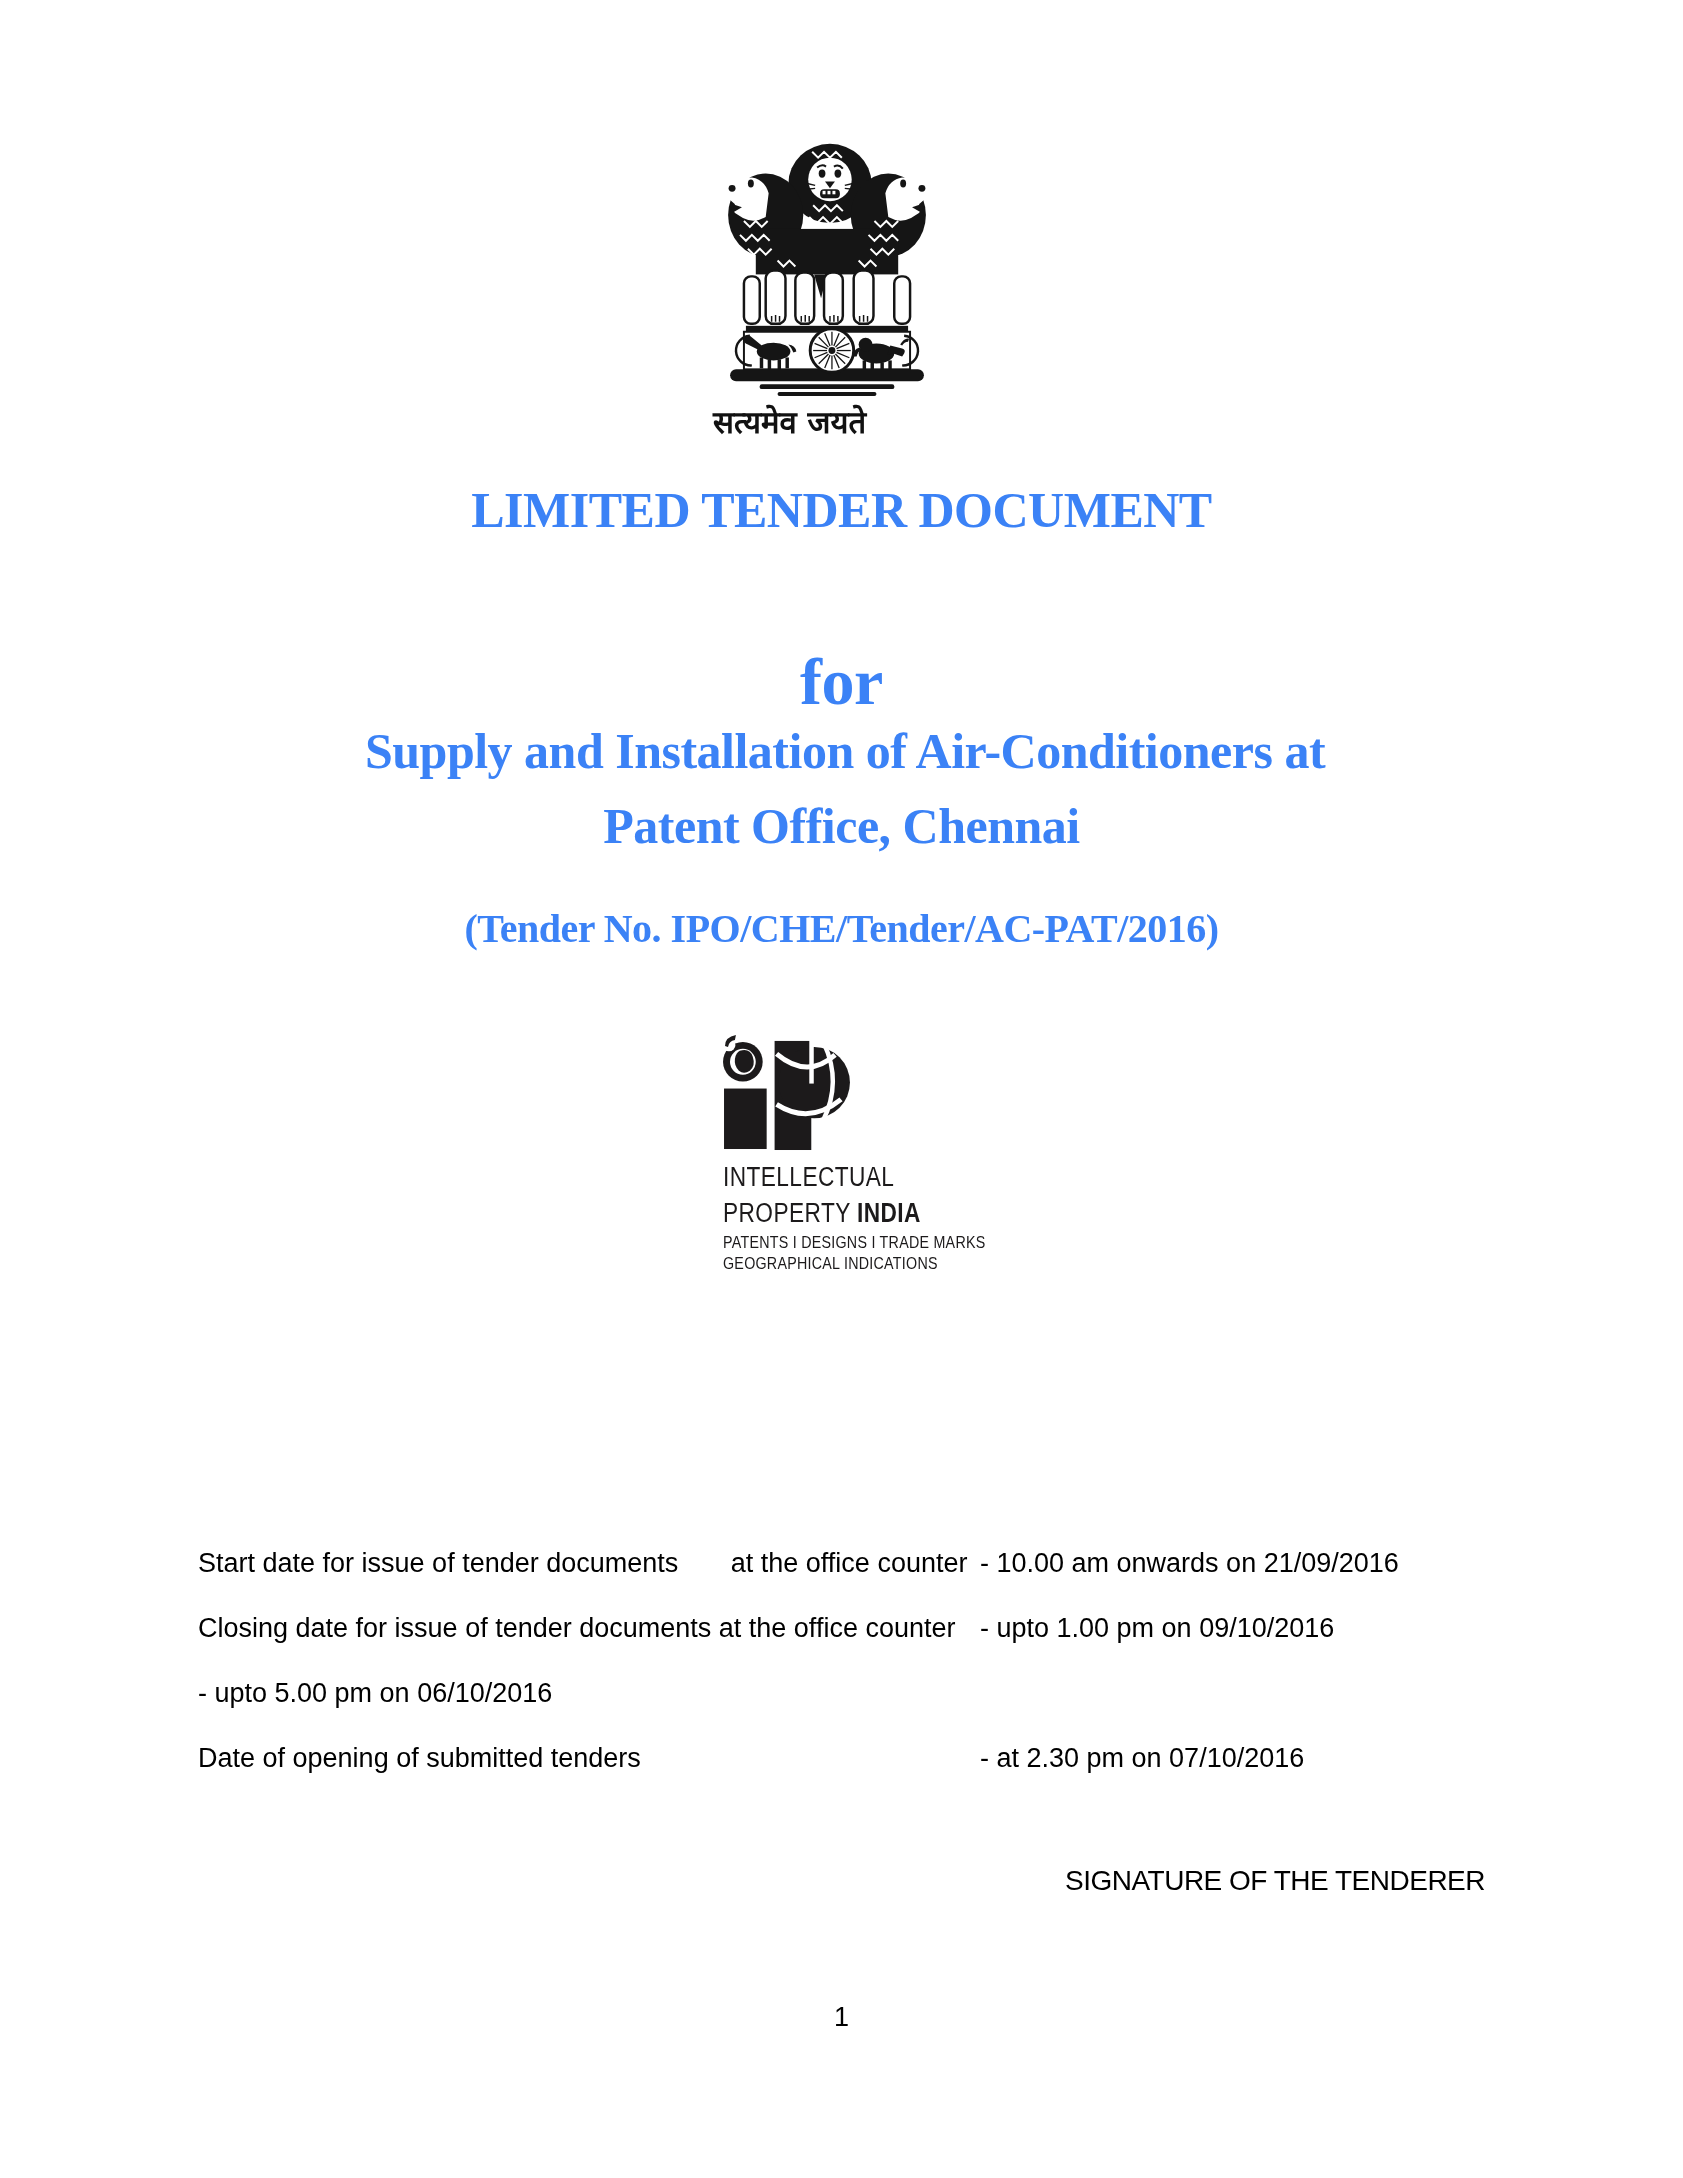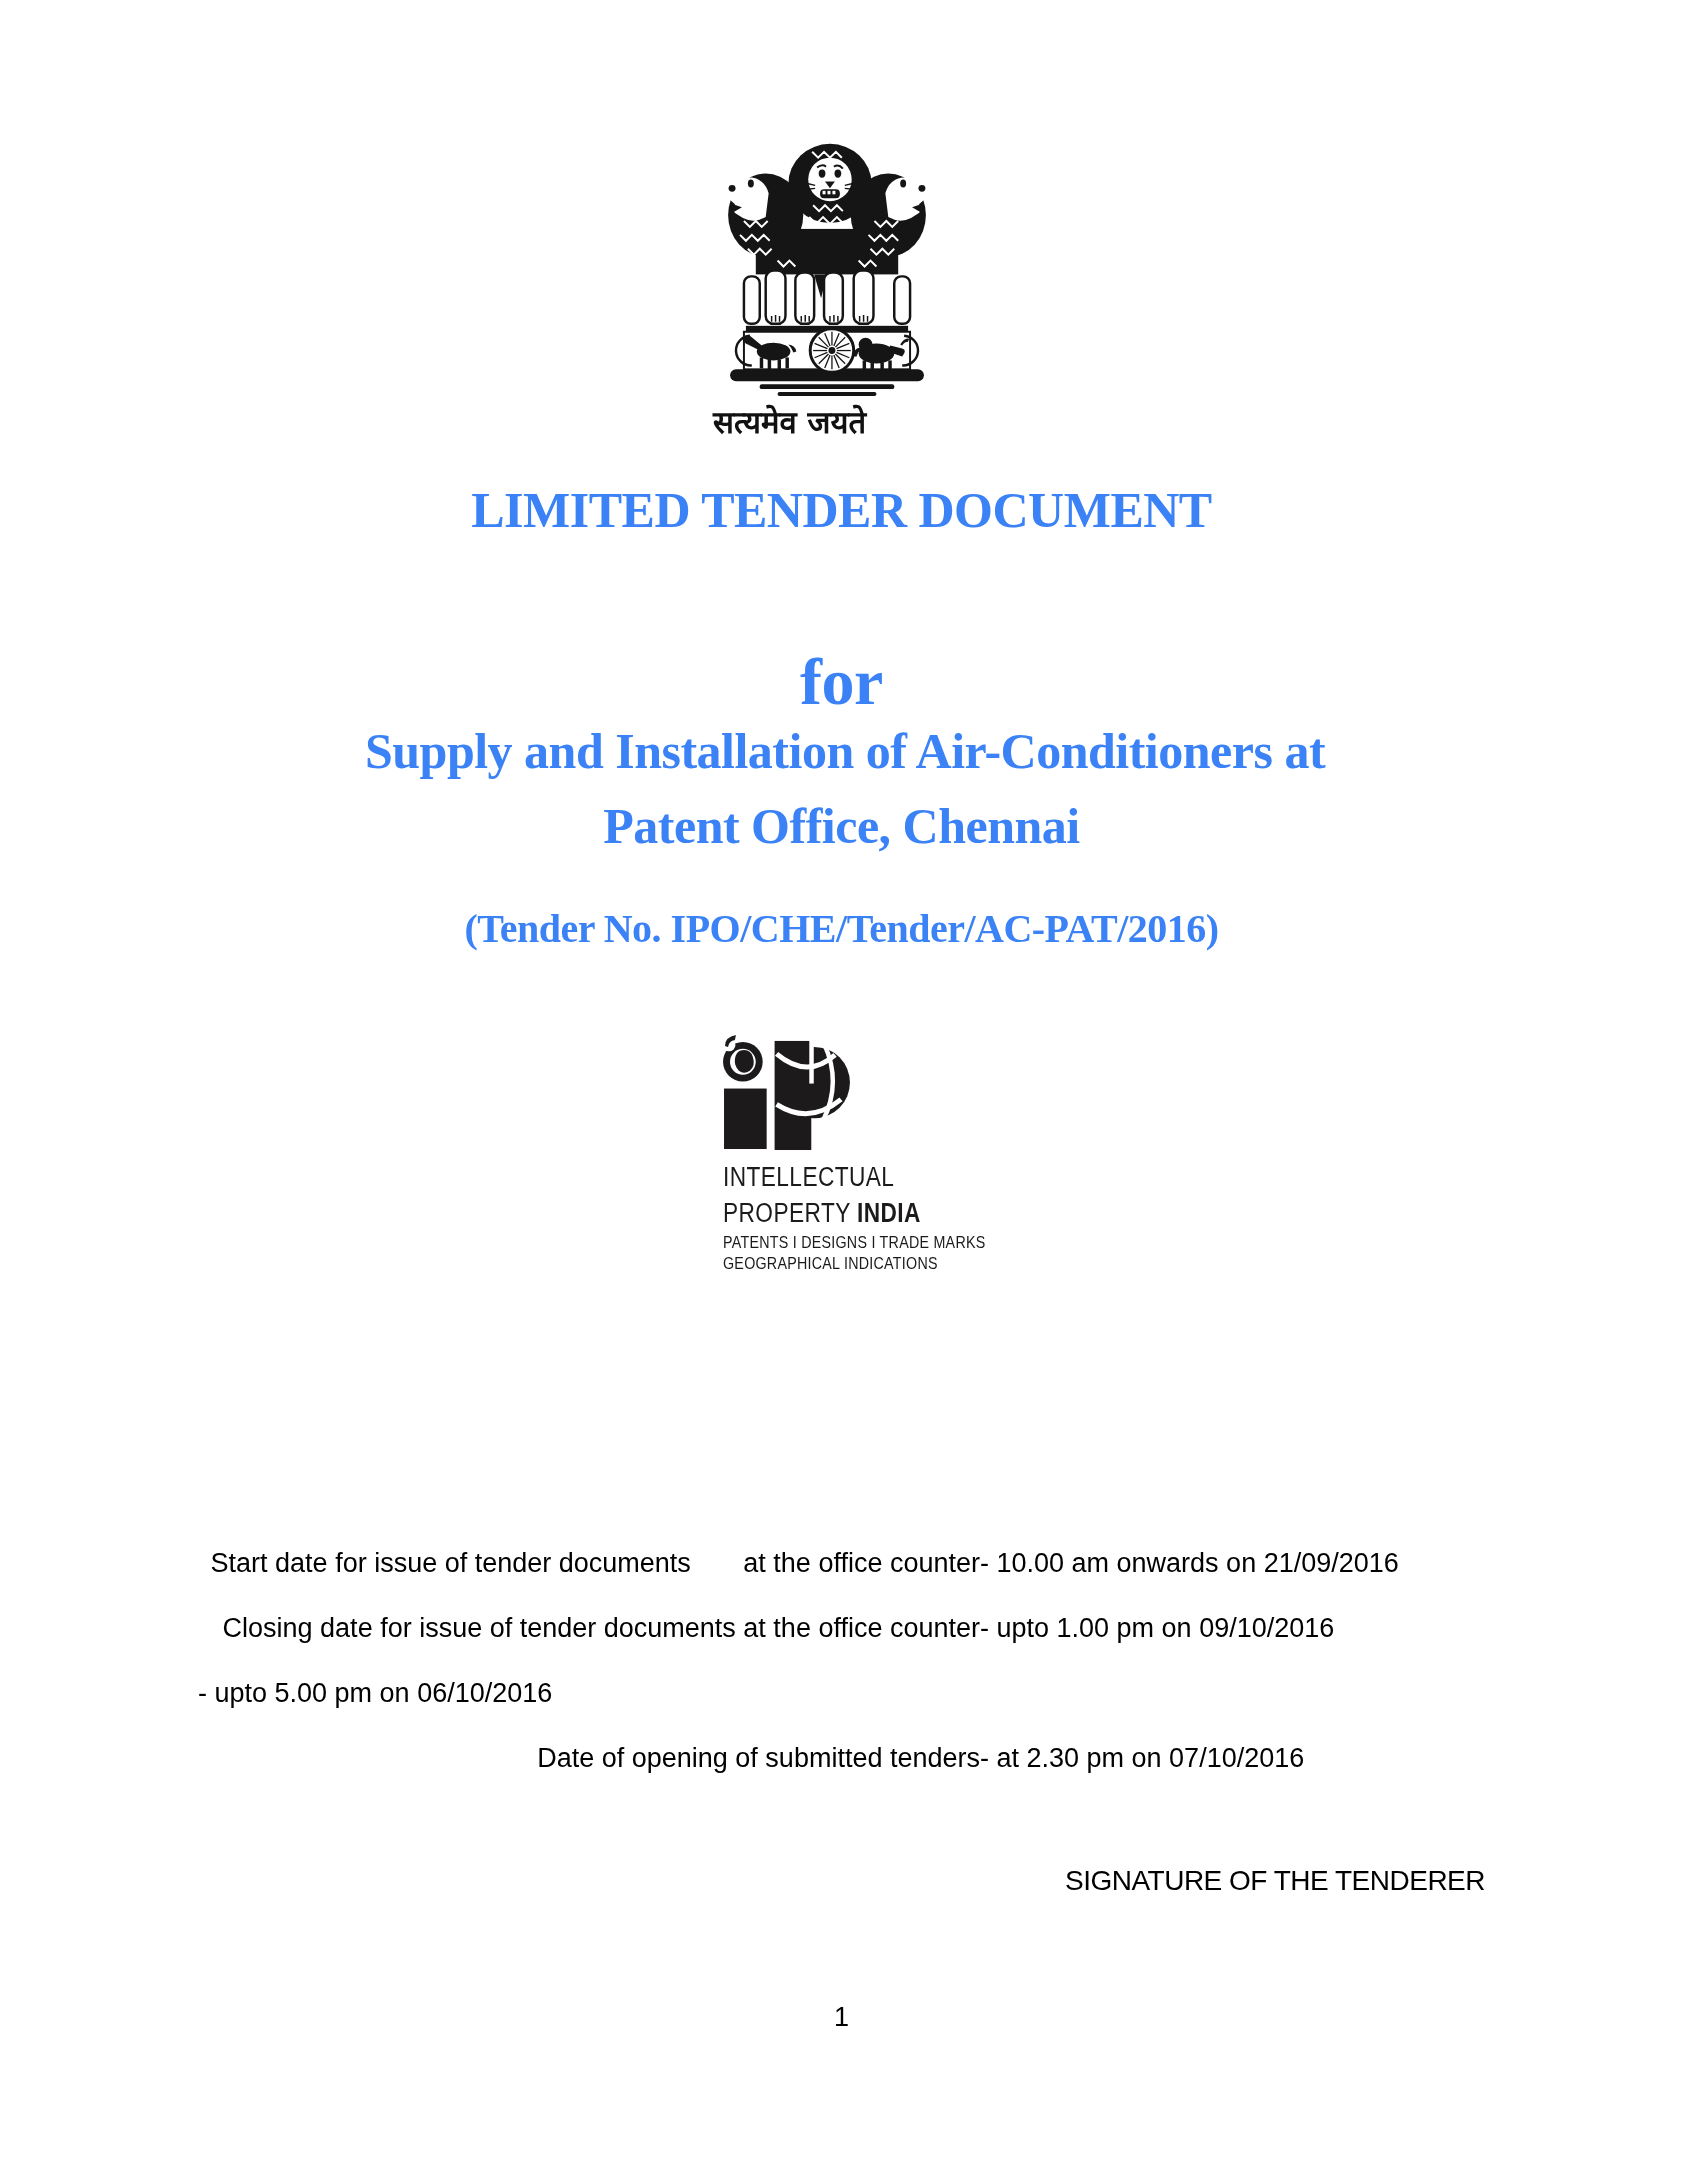--- a/index.html
+++ b/index.html
@@ -46,21 +46,21 @@
     font-family: "Liberation Sans", sans-serif;
   }
   .logo-text .lt1 { font-size: 27px; line-height: 35px; letter-spacing: 0.5px; }
   .logo-text .lt2 { font-size: 27px; line-height: 37px; letter-spacing: 0.5px; }
   .logo-text .lt2 b { font-weight: bold; }
   .logo-text .lt3 { font-size: 17px; line-height: 21px; letter-spacing: 0.3px; }
   .logo-text .lt4 { font-size: 17px; line-height: 21px; letter-spacing: 0.3px; }
   
   .schedule { position: absolute; left: 198px; top: 1547px; width: 1346px; }
   .srow { display: flex; height: 65px; font-size: 27px; line-height: 33px; white-space: nowrap; }
-  .slabel { flex: 0 0 782px; width: 782px; text-align: right; }
+  .slabel { flex: 0 0 782px; width: 782px; }
   .svalue { flex: 0 0 auto; }
   
   .signature {
     position: absolute; right: 198px; top: 1867px;
     font-size: 28px; letter-spacing: -0.5px; line-height: 1;
   }
   .pagenum {
     position: absolute; left: 0; right: 0; top: 2004px;
     text-align: center; font-size: 27px; line-height: 1;
   }

